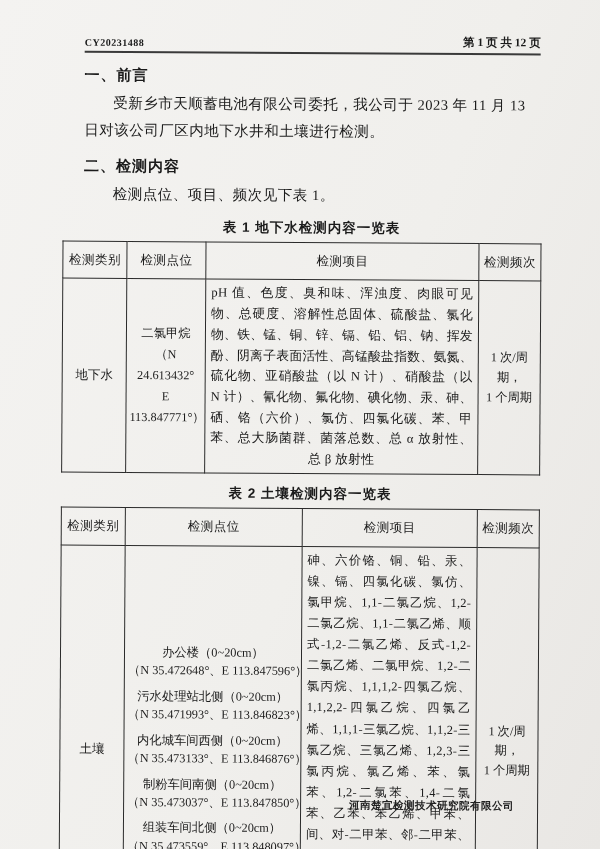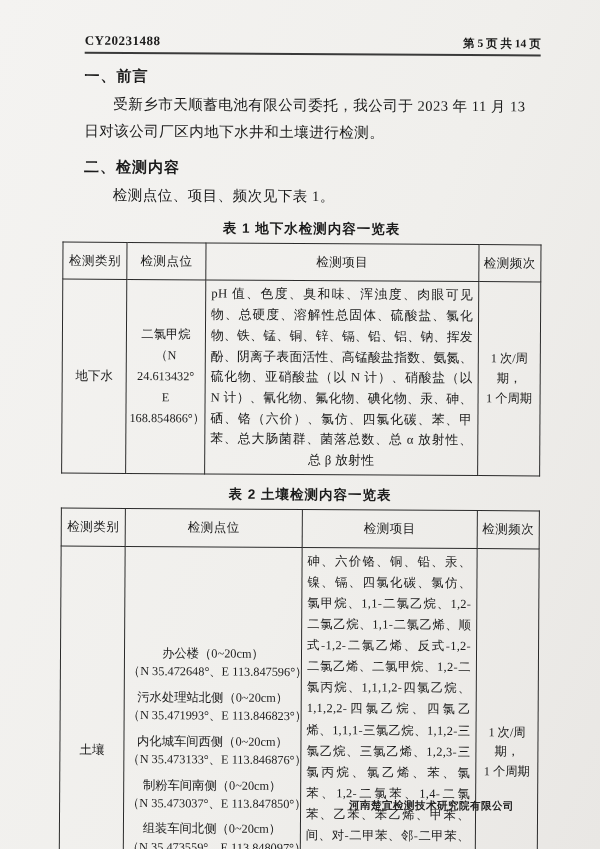--- a/index.html
+++ b/index.html
@@ -17,21 +17,21 @@
   .content{
     position:absolute;left:0;top:0;width:600px;
     padding:34px 59px 0 85px;box-sizing:border-box;
     transform:rotate(0.35deg);transform-origin:50% 0;
   }
   .doc-header{
     display:flex;justify-content:space-between;align-items:flex-end;
     border-bottom:2px solid #3a3a3a;
     padding-bottom:3px;
   }
-  .doc-number{font-weight:bold;font-size:13px;letter-spacing:.5px;font-family:"Liberation Serif",serif;}
+  .doc-number{font-weight:bold;font-size:10px;letter-spacing:.5px;font-family:"Liberation Serif",serif;}
   .page-indicator{font-weight:bold;font-size:11.5px;}
   .sec-heading{
     font-family:"Liberation Sans","DejaVu Sans",sans-serif;
     font-weight:bold;font-size:15px;margin:13px 0 5px 0;letter-spacing:1px;
   }
   .para{
     font-size:14.5px;line-height:1.85;text-indent:2em;margin:0;
     letter-spacing:.5px;
   }
   .tbl-title{
@@ -63,21 +63,21 @@
   }
 </style>
 </head>
 <body>
 
 <div class="page">
   <div class="content">
 
     <div class="doc-header">
       <span class="doc-number">CY20231488</span>
-      <span class="page-indicator">第 5 页  共 14 页</span>
+      <span class="page-indicator">第 1 页  共 12 页</span>
     </div>
 
     <div class="sec-heading">一、前言</div>
     <p class="para">受新乡市天顺蓄电池有限公司委托，我公司于 2023 年 11 月 13 日对该公司厂区内地下水井和土壤进行检测。</p>
 
     <div class="sec-heading">二、检测内容</div>
     <p class="para">检测点位、项目、频次见下表 1。</p>
 
     <div class="tbl-title">表 1   地下水检测内容一览表</div>
     <table>
@@ -92,21 +92,21 @@
         <th>检测类别</th>
         <th>检测点位</th>
         <th>检测项目</th>
         <th>检测频次</th>
       </tr>
       <tr style="height:162px;">
         <td class="center">地下水</td>
         <td class="center coords" style="font-size:12.3px;line-height:1.7;">
           <div>二氯甲烷</div>
           <div>（N 24.613432°</div>
-          <div>E 168.854866°）</div>
+          <div>E 113.847771°）</div>
         </td>
         <td class="items">pH 值、色度、臭和味、浑浊度、肉眼可见物、总硬度、溶解性总固体、硫酸盐、氯化物、铁、锰、铜、锌、镉、铅、铝、钠、挥发酚、阴离子表面活性、高锰酸盐指数、氨氮、硫化物、亚硝酸盐（以 N 计）、硝酸盐（以 N 计）、氰化物、氟化物、碘化物、汞、砷、硒、铬（六价）、氯仿、四氯化碳、苯、甲苯、总大肠菌群、菌落总数、总 α 放射性、总 β 放射性</td>
         <td class="center freq">
           <div>1 次/周期，</div>
           <div>1 个周期</div>
         </td>
       </tr>
     </tbody>
       </table>
 

